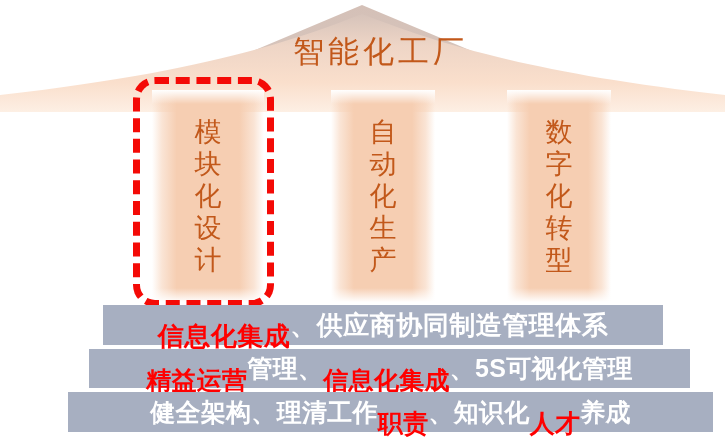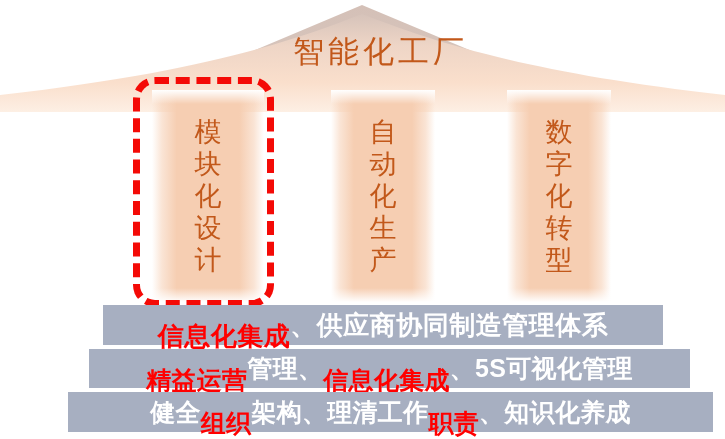--- a/index.html
+++ b/index.html
@@ -154,20 +154,20 @@
 
   <div class="bar" id="bar-2">
     <span class="hl">精益运营</span>
       <span>管理、</span>
       <span class="hl">信息化集成</span>
       <span>、5S可视化管理</span>
   </div>
 
   <div class="bar" id="bar-3">
     <span>健全</span>
-      <span class="hl">组织</span>
       <span>架构、理清工作</span>
       <span class="hl">职责</span>
       <span>、知识化</span>
+      <span class="hl">人才</span>
       <span>养成</span>
   </div>
 
 </div>
 
 </body></html>

